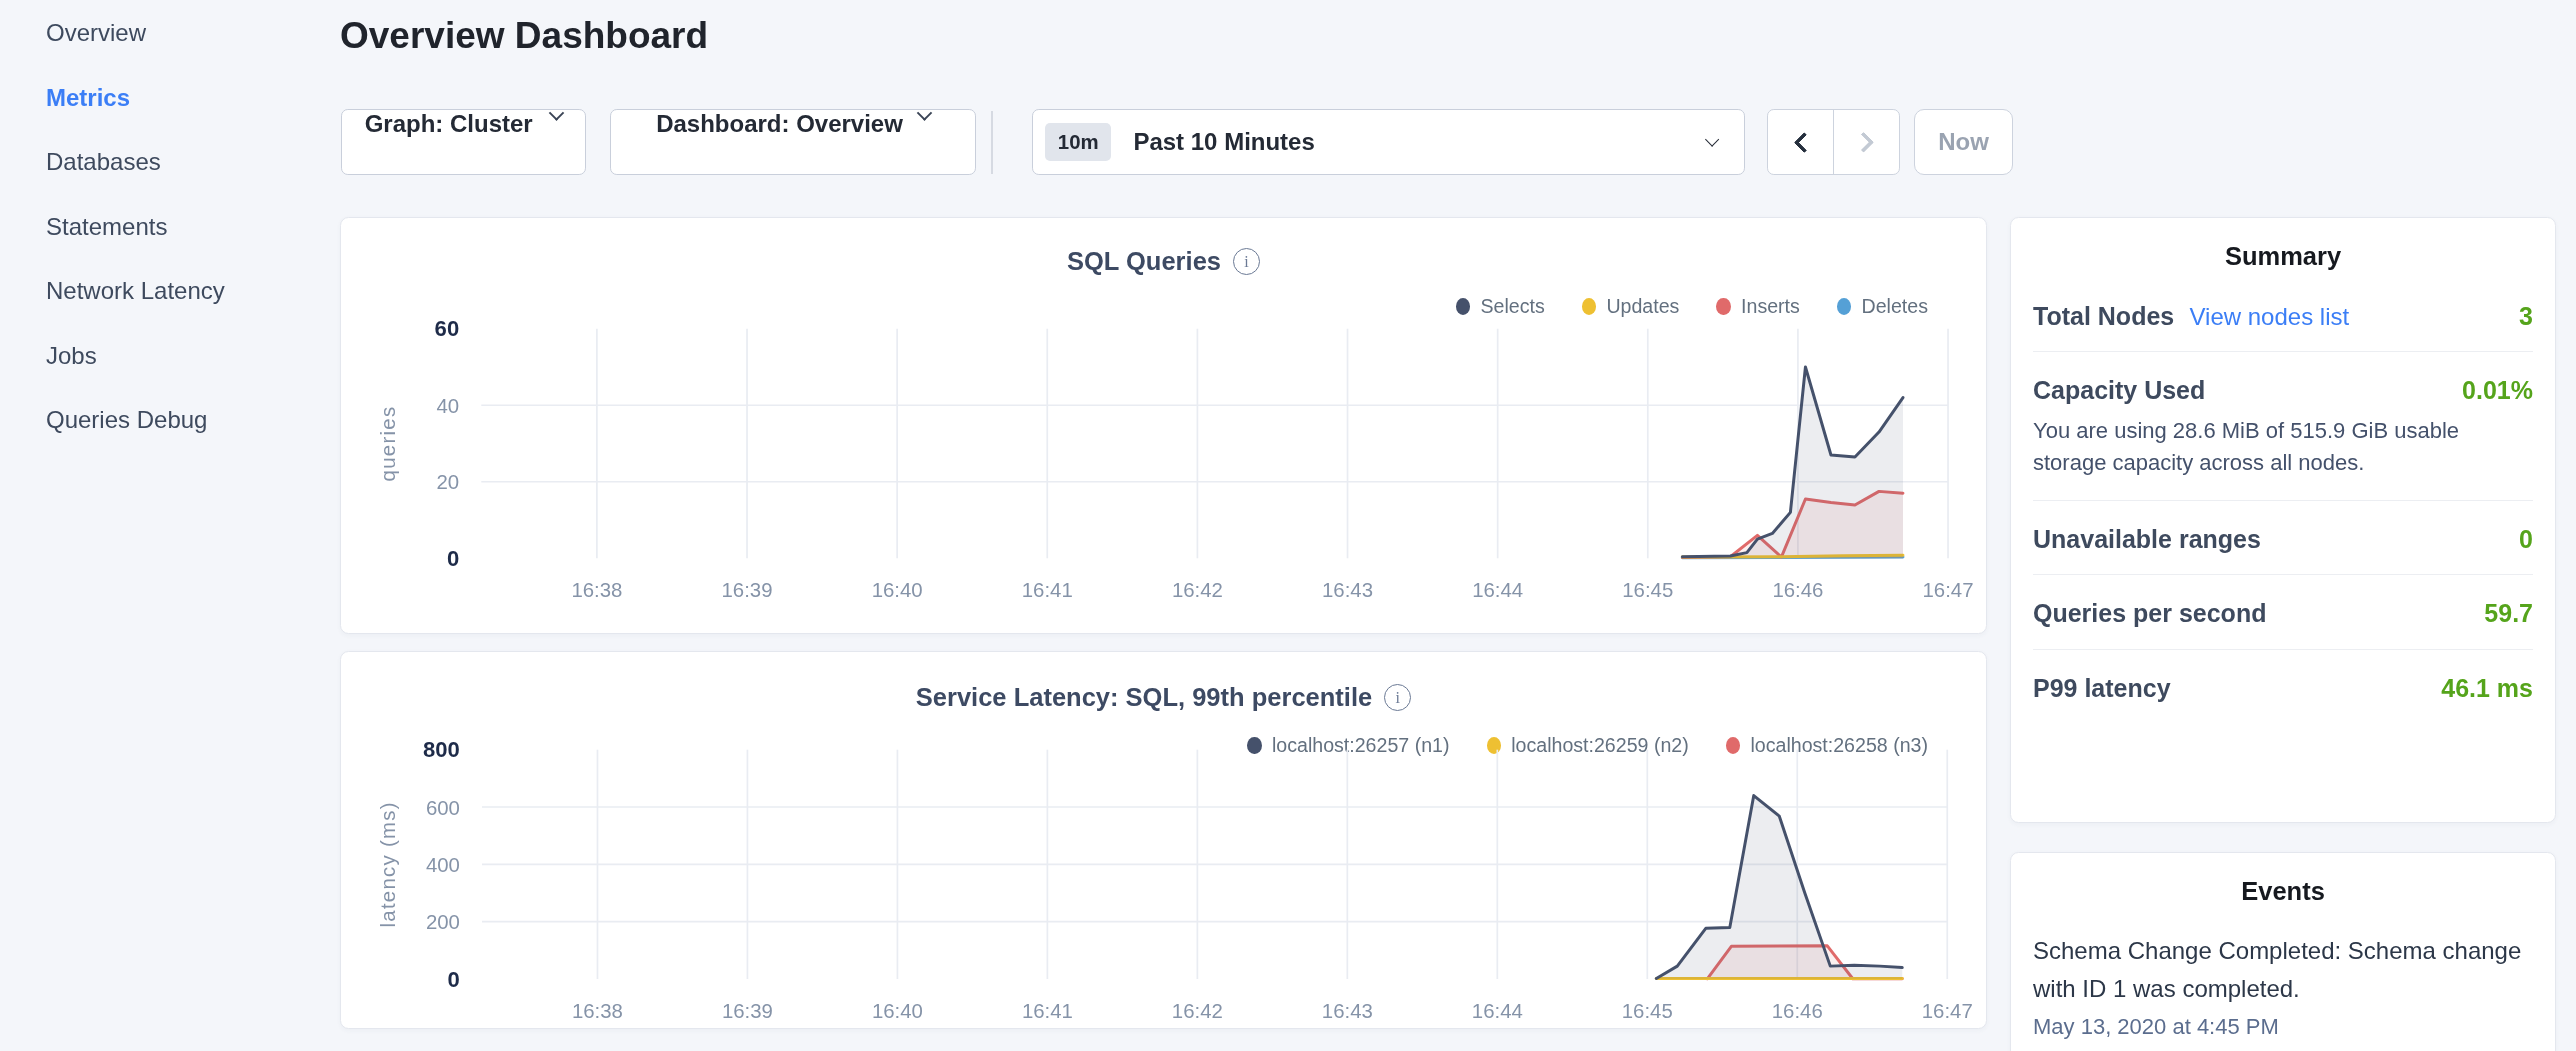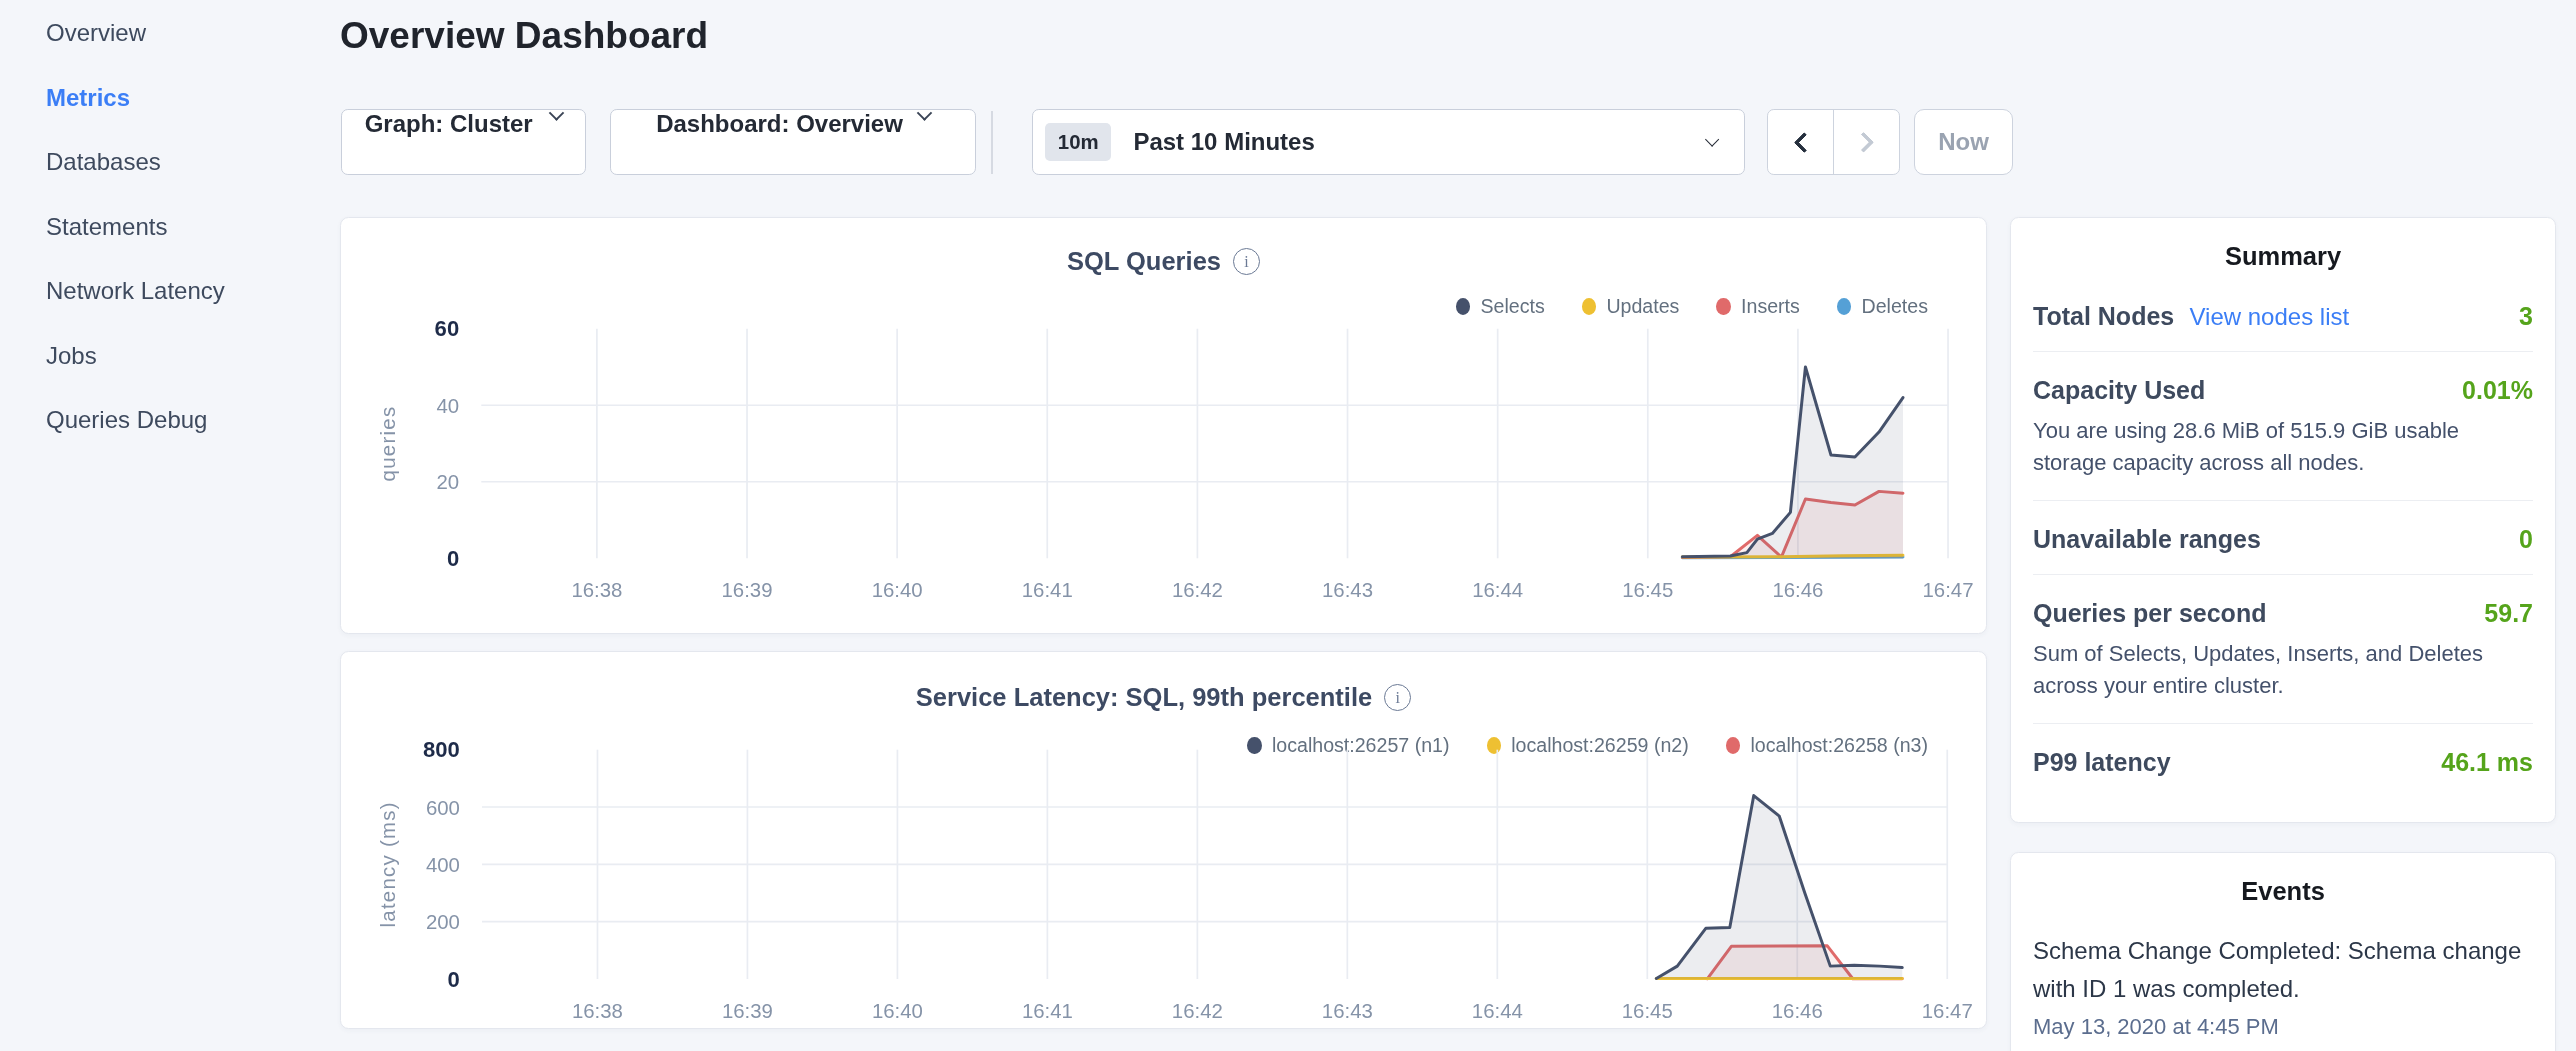--- a/index.html
+++ b/index.html
@@ -279,21 +279,20 @@
         <div class="srow-head">
           <span class="srow-label">Unavailable ranges</span>
           <span class="srow-value">0</span>
         </div>
       </div>
       <div class="srow">
         <div class="srow-head">
           <span class="srow-label">Queries per second</span>
           <span class="srow-value">59.7</span>
         </div>
-        <div class="srow-sub">Sum of Selects, Updates, Inserts, and Deletes across your entire cluster.</div>
       </div>
       <div class="srow last">
         <div class="srow-head">
           <span class="srow-label">P99 latency</span>
           <span class="srow-value">46.1 ms</span>
         </div>
       </div>
     </div>
 </div>
 

